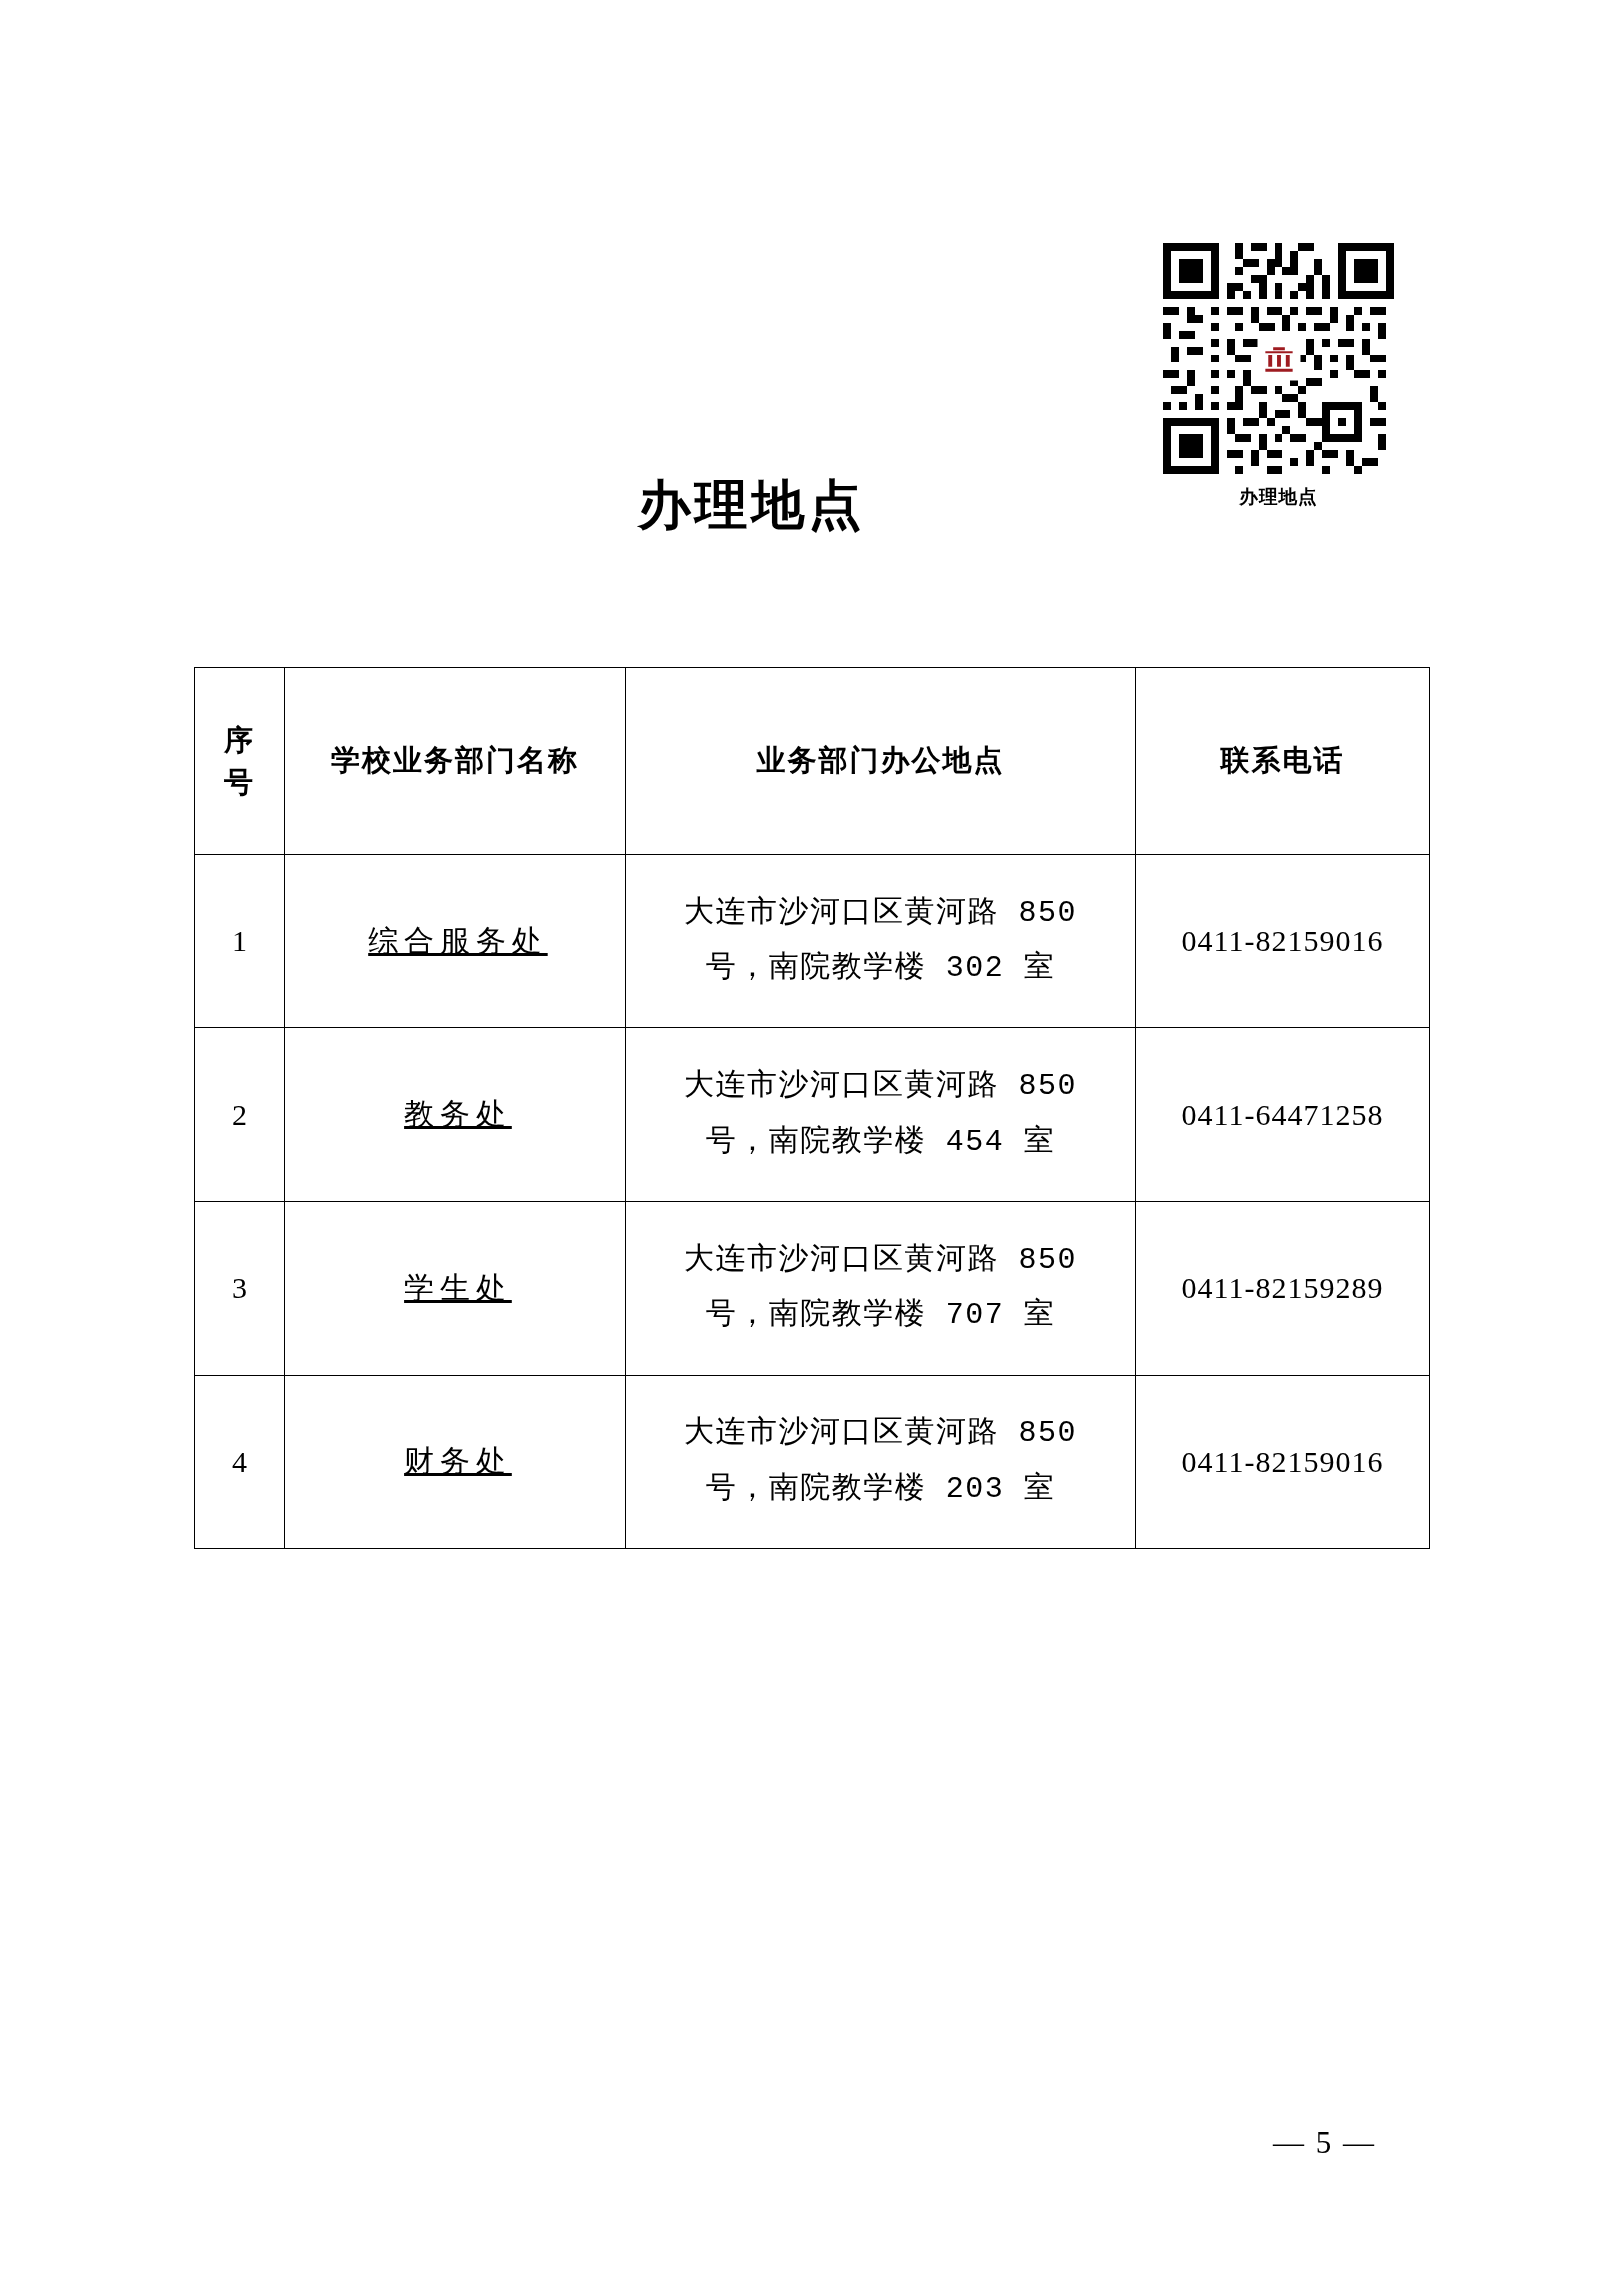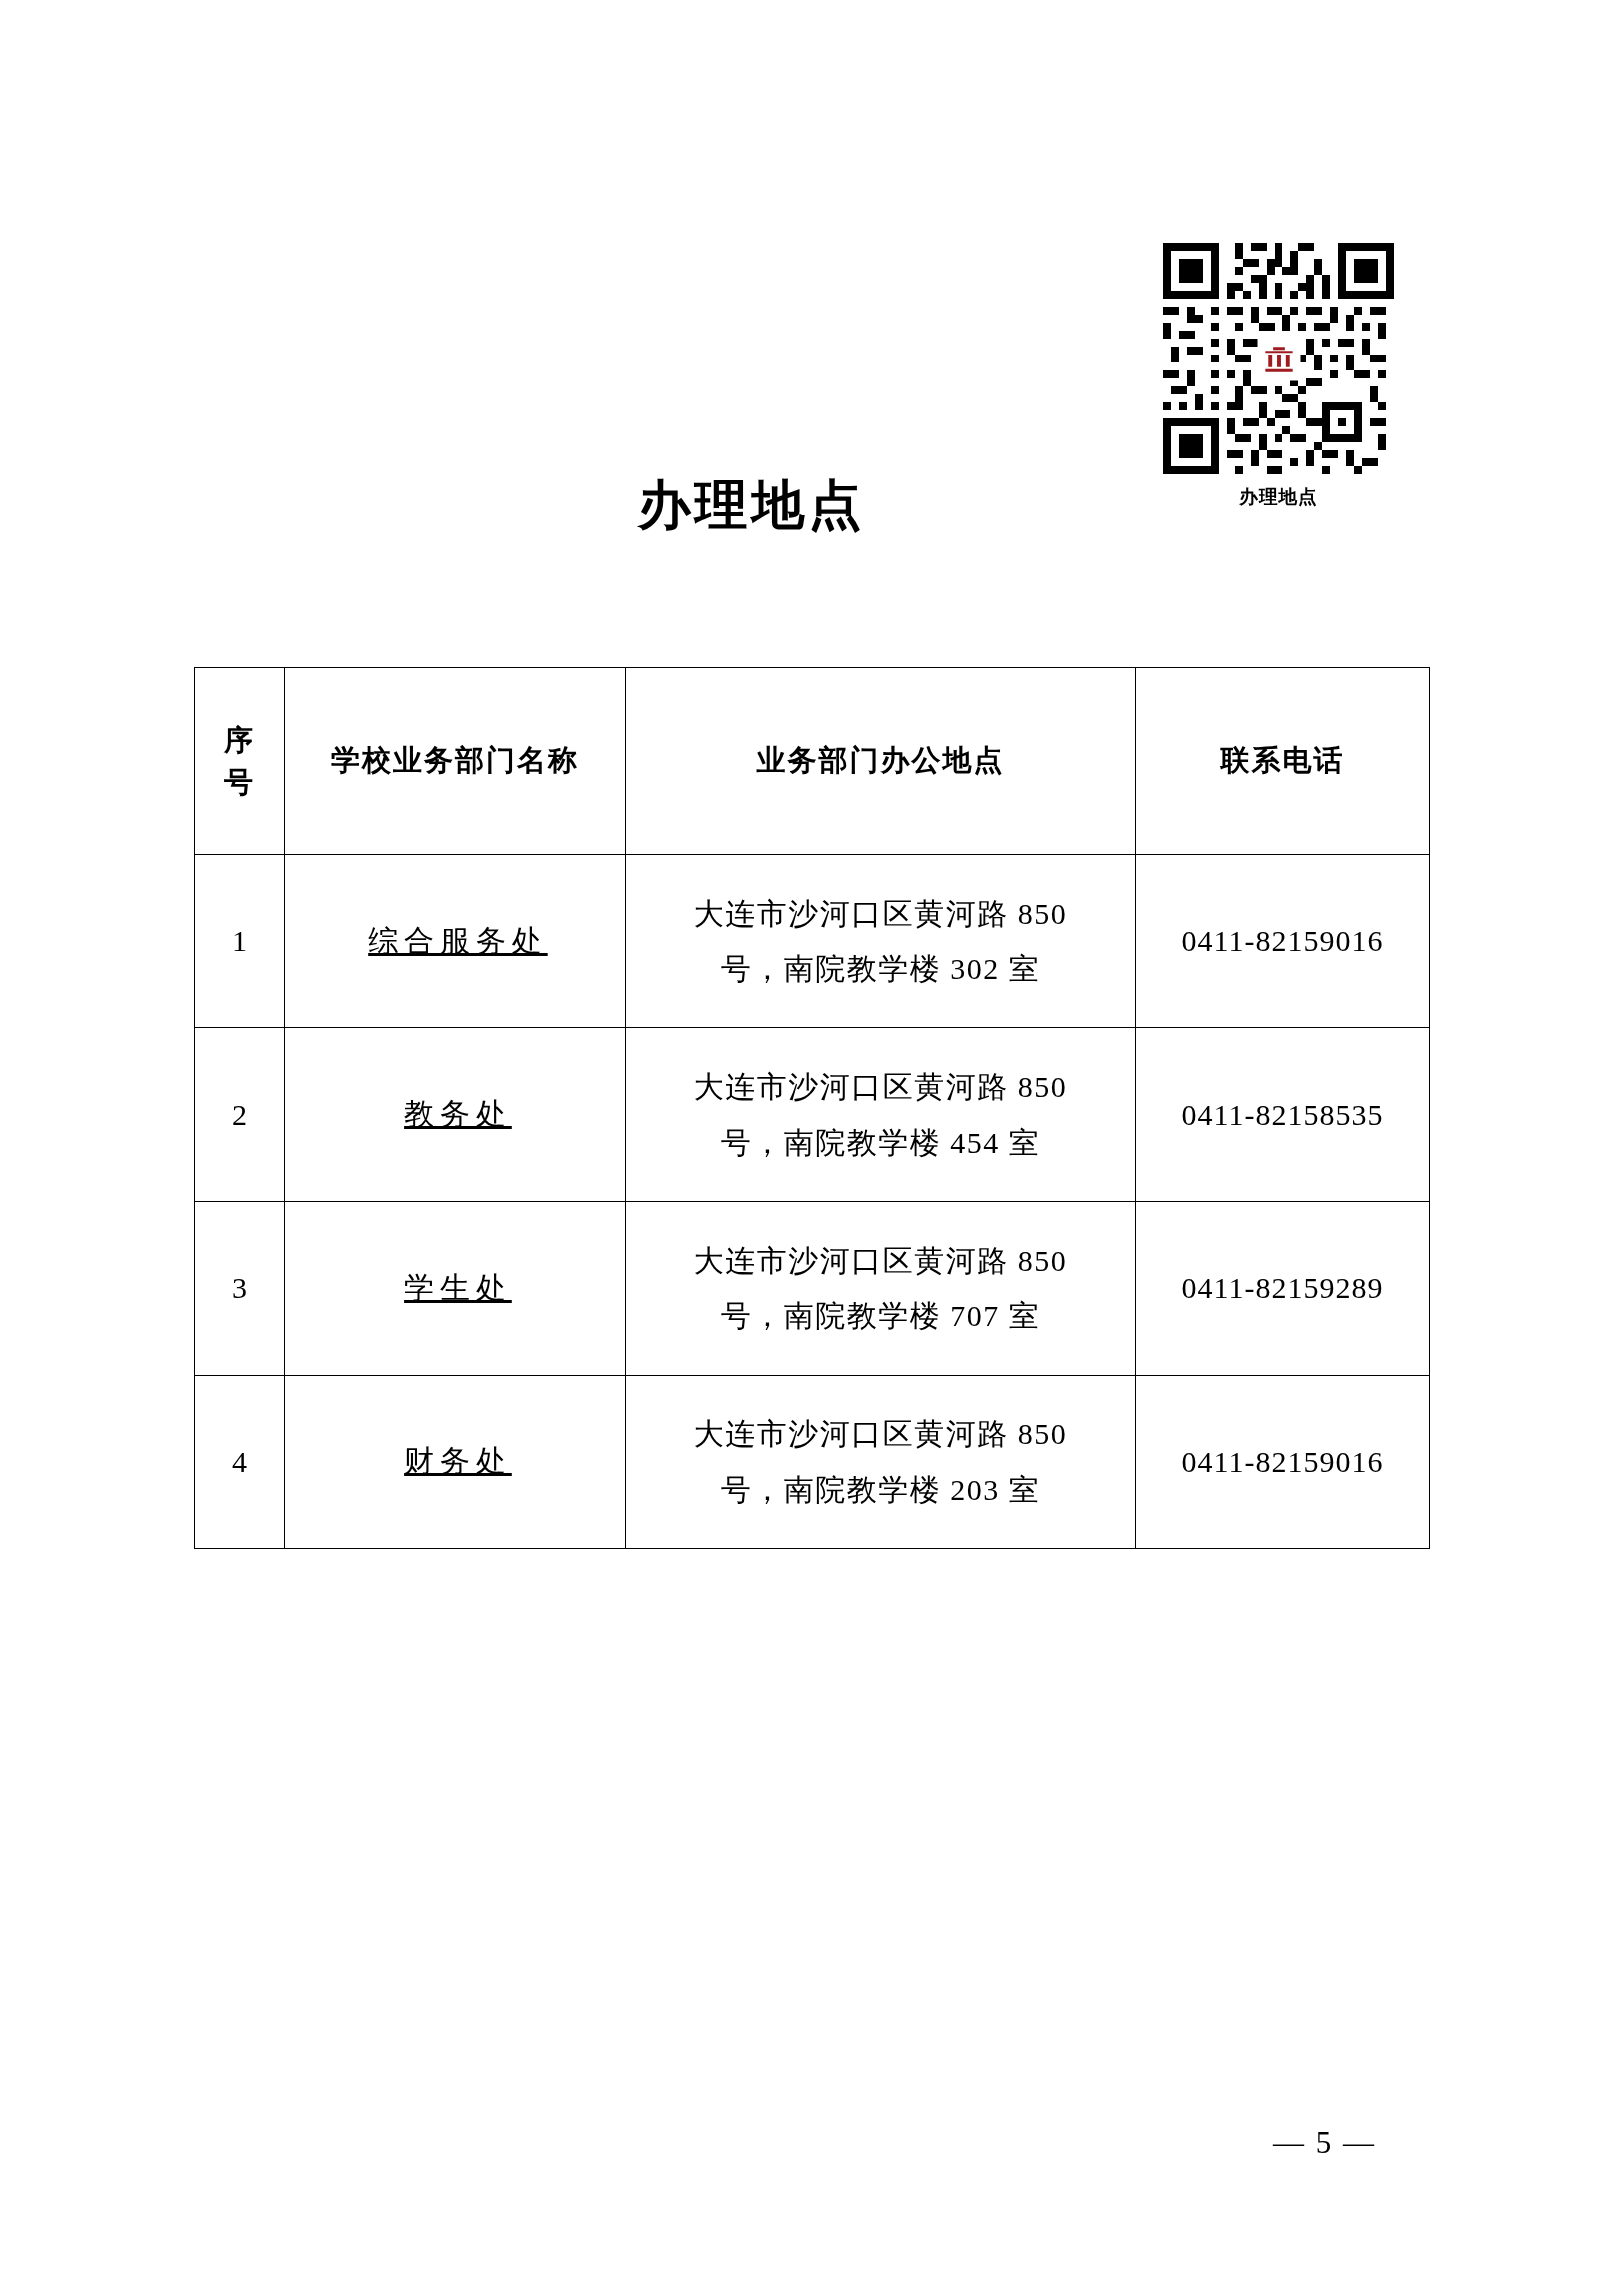--- a/index.html
+++ b/index.html
@@ -124,21 +124,21 @@
     font-size: 31px;
   }
   td.dept-cell {
     font-family: "Liberation Serif", "DejaVu Serif", serif;
     font-size: 30px;
     letter-spacing: 5.9px;
     text-indent: 5.9px;
     text-decoration: underline;
   }
   td.addr-cell {
-    font-family: Liberation Serif, serif;
+    font-family: Liberation Mono, monospace;
     font-size: 29px;
     text-align: left;
     line-height: 1.85;
     padding-left: 25.5px;
     padding-right: 13.7px;
     letter-spacing: 1.5px;
   }
   td.tel-cell {
     font-family: Liberation Serif, serif;
     font-size: 29px;
@@ -360,21 +360,21 @@
           </td>
           <td class="tel-cell">0411-82159016</td>
         </tr>
         <tr>
           <td class="no-cell">2</td>
           <td class="dept-cell">教务处</td>
           <td class="addr-cell">
             <div>大连市沙河口区黄河路 850</div>
             <div>号，南院教学楼 454 室</div>
           </td>
-          <td class="tel-cell">0411-82158535</td>
+          <td class="tel-cell">0411-64471258</td>
         </tr>
         <tr>
           <td class="no-cell">3</td>
           <td class="dept-cell">学生处</td>
           <td class="addr-cell">
             <div>大连市沙河口区黄河路 850</div>
             <div>号，南院教学楼 707 室</div>
           </td>
           <td class="tel-cell">0411-82159289</td>
         </tr>

